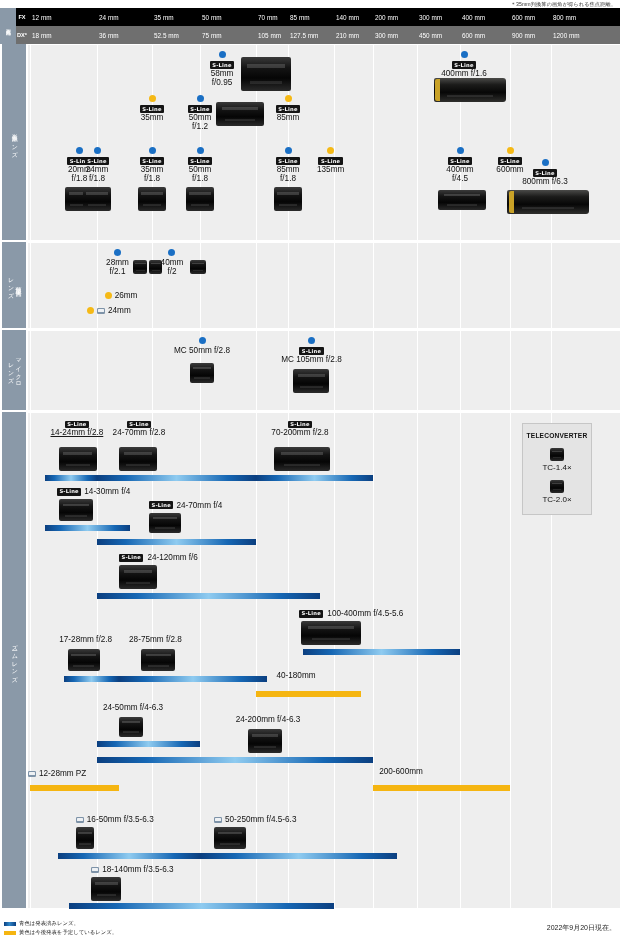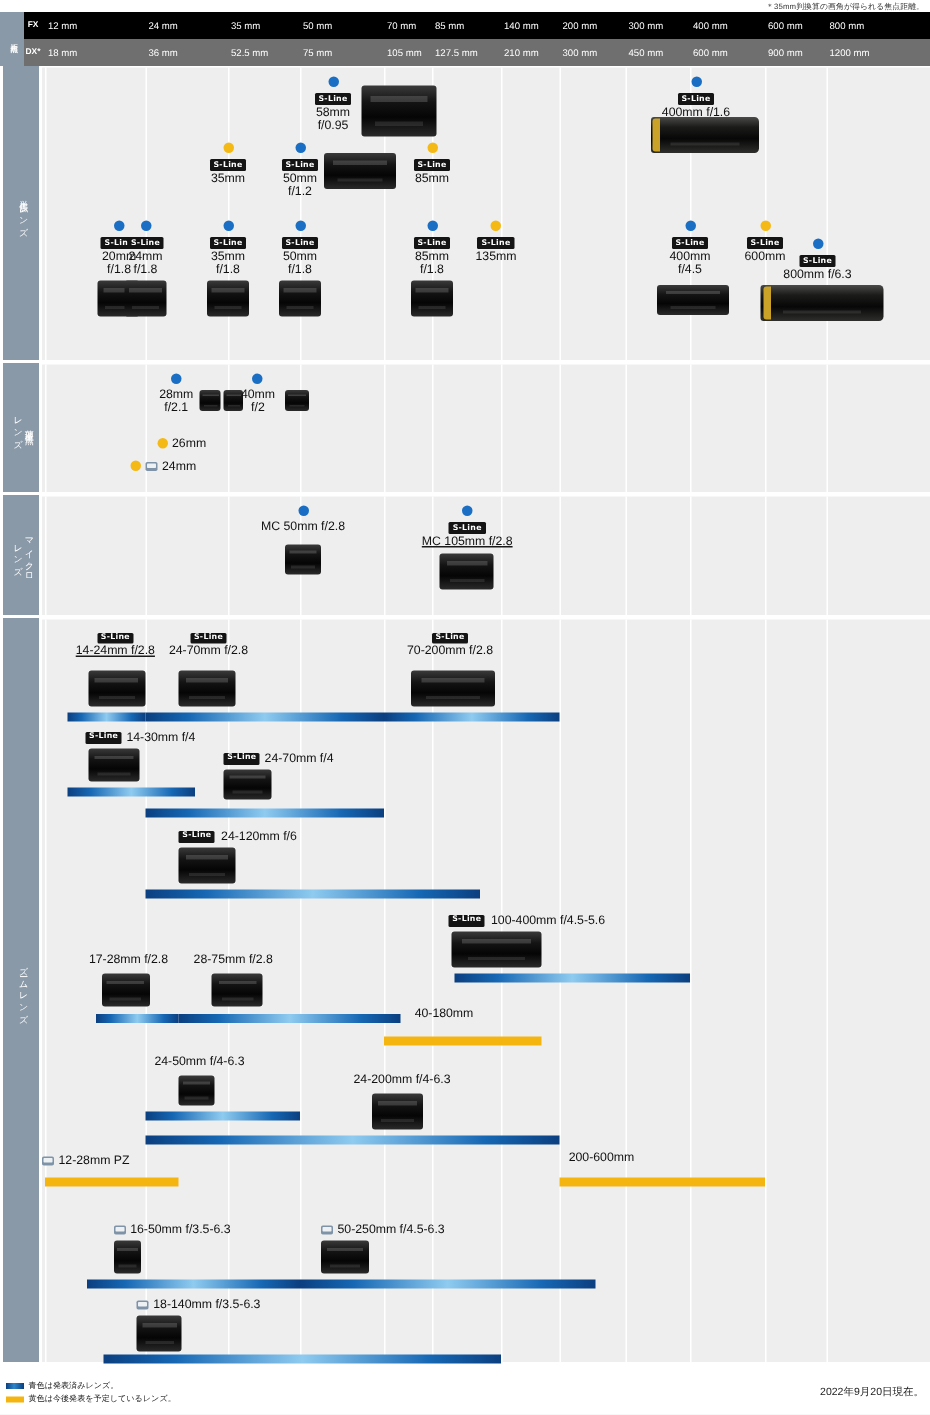--- a/index.html
+++ b/index.html
@@ -347,21 +347,21 @@
         <div class="gridline" style="left: 345px;"></div>
         <div class="gridline" style="left: 389px;"></div>
         <div class="gridline" style="left: 432px;"></div>
         <div class="gridline" style="left: 482px;"></div>
         <div class="gridline" style="left: 523px;"></div>
         <div class="item" style="width: 90px; left: 129px; top: 6px;">
           <div class="dot blue"></div>
           <div class="nm">MC 50mm f/2.8</div>
         </div>
         <div class="lens" style="left: 162px; top: 32px; width: 24px; height: 20px;"></div>
-        <div class="item" style="width: 96px; left: 235.48px; top: 6px; text-decoration: underline;">
+        <div class="item" style="width: 96px; left: 235.48px; top: 6px;">
           <div class="dot blue"></div>
           <div><span class="sline">S-Line</span></div>
           <div class="nm">MC 105mm f/2.8</div>
         </div>
         <div class="lens" style="left: 265.48px; top: 38px; width: 36px; height: 24px;"></div>
       </div>
     </div>
     <div class="sec" style="top: 368px; height: 496px;">
       <div class="sec-label">
         <span>ズームレンズ</span>
@@ -396,21 +396,21 @@
         <div class="lens" style="left: 246px; top: 34px; width: 56px; height: 24px;"></div>
         <div class="bar blue" style="left: 16.9003px; width: 52.0997px; top: 62px;"></div>
         <div class="bar blue" style="left: 69px; width: 159px; top: 62px;"></div>
         <div class="bar blue" style="left: 228px; width: 117px; top: 62px;"></div>
         <div class="item" style="left: 28.9003px; top: 74px; width: 100px; display: flex; align-items: center; gap: 3px; text-align: left;">
           <span class="sline">S-Line</span>
           <span class="nm">14-30mm f/4</span>
         </div>
         <div class="lens" style="left: 30.9003px; top: 86px; width: 34px; height: 22px;"></div>
         <div class="bar blue" style="left: 16.9003px; width: 84.6284px; top: 112px;"></div>
-        <div class="item" style="left: 121px; top: 88px; width: 100px; display: flex; align-items: center; gap: 3px; text-align: left;">
+        <div class="item" style="left: 121px; top: 88px; width: 100px; display: flex; align-items: flex-start; gap: 3px; text-align: left;">
           <span class="sline">S-Line</span>
           <span class="nm">24-70mm f/4</span>
         </div>
         <div class="lens" style="left: 121px; top: 100px; width: 32px; height: 20px;"></div>
         <div class="bar blue" style="left: 69px; width: 159px; top: 126px;"></div>
         <div class="item" style="left: 91px; top: 140px; width: 110px; display: flex; align-items: center; gap: 4px; text-align: left;">
           <span class="sline">S-Line</span>
           <span class="nm">24-120mm f/6</span>
         </div>
         <div class="lens" style="left: 91px; top: 152px; width: 38px; height: 24px;"></div>
@@ -465,20 +465,27 @@
         </div>
         <div class="lens" style="left: 186px; top: 414px; width: 32px; height: 22px;"></div>
         <div class="bar blue" style="left: 29.8075px; width: 142.192px; top: 440px;"></div>
         <div class="bar blue" style="left: 172px; width: 197.215px; top: 440px;"></div>
         <div class="item" style="left: 63.1925px; top: 452px; width: 115px; display: flex; align-items: center; gap: 3px; text-align: left;">
           <span class="dxbadge"></span>
           <span class="nm">18-140mm f/3.5-6.3</span>
         </div>
         <div class="lens" style="left: 63.1925px; top: 464px; width: 30px; height: 24px;"></div>
         <div class="bar blue" style="left: 41.1925px; width: 264.808px; top: 490px;"></div>
+        <div class="tc-box" style="left: 494px; top: 10px; width: 70px; height: 92px;">
+          <div class="tc-title" style="margin-top: 8px;">TELECONVERTER</div>
+          <div class="lens" style="position: relative; margin: 9px auto 2px; width: 14px; height: 13px;"></div>
+          <div class="tc-name">TC-1.4×</div>
+          <div class="lens" style="position: relative; margin: 8px auto 2px; width: 14px; height: 13px;"></div>
+          <div class="tc-name">TC-2.0×</div>
+        </div>
       </div>
     </div>
   </div>
 
 <div class="footer">
   <div class="leg" style="left:4px; top:4px;">
     <span class="sw blue"></span>
     <span>青色は発表済みレンズ。</span>
   </div>
   <div class="leg" style="left:4px; top:13px;">

